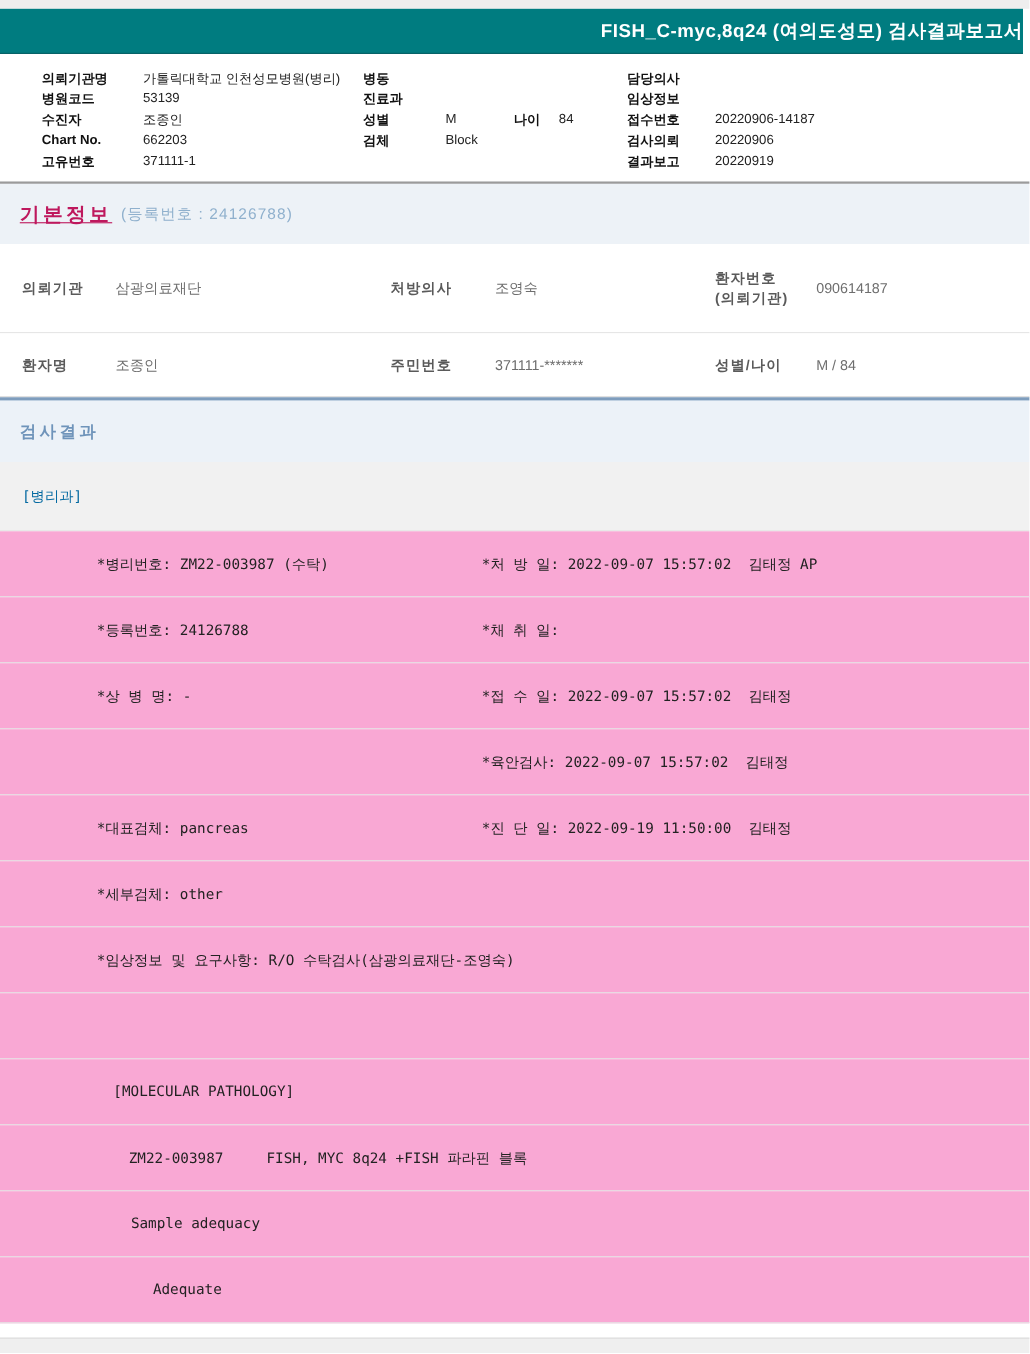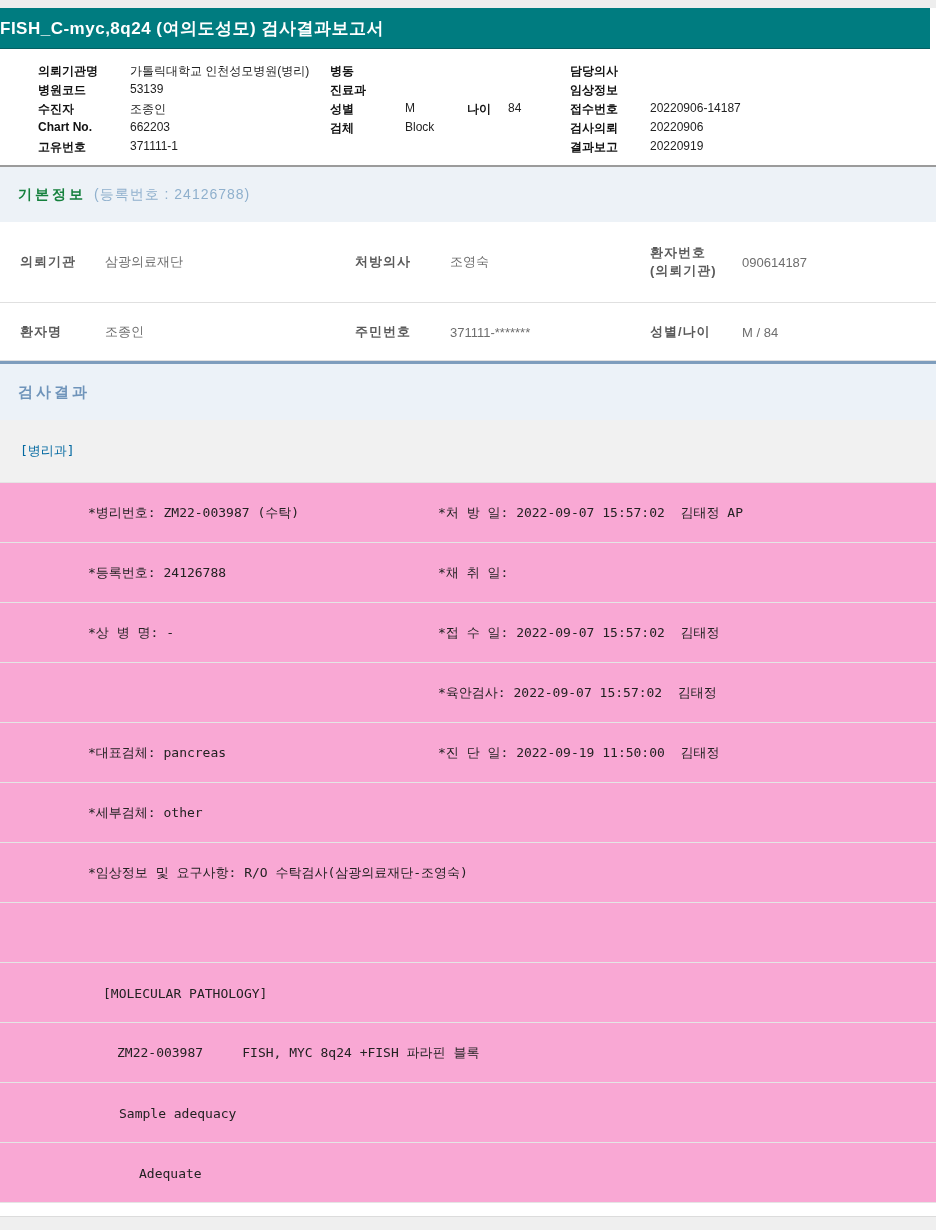--- a/index.html
+++ b/index.html
@@ -3,42 +3,42 @@
 <meta charset="utf-8">
 <style>
   html,body{margin:0;padding:0;}
   body{
     width:936px;height:1231px;background:#ffffff;overflow:hidden;
     font-family:"Liberation Sans",sans-serif;position:relative;
   }
   .top-strip{height:8px;background:#eeeeee;}
   .title-bar{
     height:40px;margin-right:6px;background:#007c80;border-bottom:1px solid #055f63;
-    display:flex;align-items:center;justify-content:flex-start;
+    display:flex;align-items:center;justify-content:flex-end;
   }
   .title-bar .title{color:#ffffff;font-size:17px;font-weight:bold;letter-spacing:0.5px;}
 
   
   .patient-header{height:116px;position:relative;padding-top:0;}
   .ph-row{position:relative;height:19px;font-size:12px;}
   .ph-row span{position:absolute;top:2px;white-space:nowrap;}
   .ph-rows{padding-top:12px;}
   .phl{font-weight:bold;color:#111111;}
   .phv{color:#222222;}
   .c1l{left:38px;}  .c1v{left:130px;}
   .c2l{left:330px;} .c2v{left:405px;}
   .agel{left:467px;}.agev{left:508px;}
   .c3l{left:570px;} .c3v{left:650px;}
 
   
   .sec-basic-header{
     border-top:2px solid #9b9b9b;background:#edf2f7;height:55px;
     display:flex;align-items:center;padding-left:18px;
   }
-  .sb-title{color:#15803d;font-weight:bold;font-size:14px;letter-spacing:3px;}
+  .sb-title{color:#be185d;font-weight:bold;font-size:18px;letter-spacing:3px;text-decoration:underline;}
   .sb-sub{color:#8fb0cd;font-size:14px;margin-left:8px;letter-spacing:1px;}
 
   .b-row{position:relative;border-bottom:1px solid #e0e0e0;background:#ffffff;}
   .b-row-1{height:80px;}
   .b-row-2{height:57px;}
   .b-row span, .b-row .bl3{position:absolute;top:50%;transform:translateY(-50%);white-space:nowrap;}
   .b-label{font-weight:bold;color:#5a5a5a;font-size:13px;letter-spacing:1px;}
   .b-value{color:#6e6e6e;font-size:13px;}
   .bl1{left:20px;} .bv1{left:105px;}
   .bl2{left:355px;} .bv2{left:450px;}

